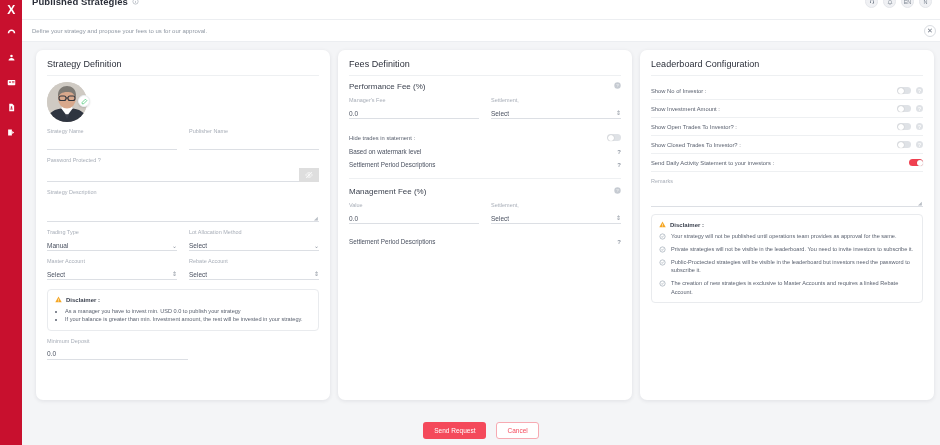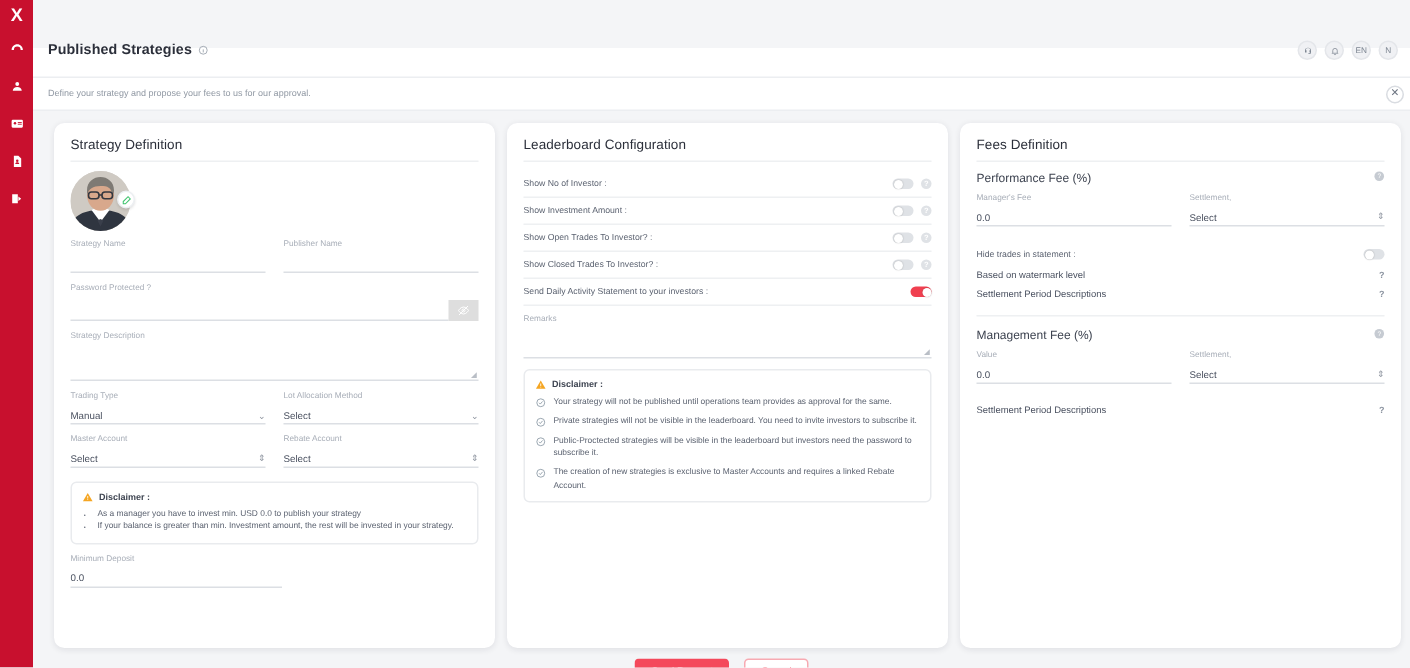--- a/index.html
+++ b/index.html
@@ -38,21 +38,20 @@
     background: #f4f5f7;
     display: flex; flex-direction: column;
   }
 
   .topbar {
     height: 20px; background: #ffffff;
     display: flex; align-items: center;
     padding: 0 8px 16px 10px;
     border-bottom: 1px solid #eceef1;
     flex: 0 0 20px;
-    margin-top: 32px;
   }
   .page-title {
     font-size: 9.5px; font-weight: 700; color: #2b2f3a;
     letter-spacing: 0.1px;
   }
   .info-dot {
     margin-left: 4px; width: 8px; height: 8px;
     display: inline-flex; align-items: center; justify-content: center;
     color: #9aa2ad;
   }
@@ -410,20 +409,99 @@
         </div>
 
         <div class="fld" style="margin-top:7px">
           <span class="fld-label">Minimum Deposit</span>
           <div class="fld-line" style="width:52%">
             <span class="fld-val">0.0</span>
           </div>
         </div>
       </div>
 
+      <div class="card card-mid">
+        <div class="card-title">Fees Definition</div>
+
+        <div class="sec-title">
+          <span>Performance Fee (%)</span>
+          <span class="help">
+            <svg width="7" height="7" viewBox="0 0 24 24" fill="#c6cbd2">
+              <circle cx="12" cy="12" r="11"></circle>
+              <text x="12" y="17" font-size="15" fill="#fff" text-anchor="middle" font-family="Liberation Sans, sans-serif">?</text>
+            </svg>
+          </span>
+        </div>
+
+        <div class="row2">
+          <div class="fld">
+            <span class="fld-label">Manager's Fee</span>
+            <div class="fld-line">
+                <span class="fld-val">0.0</span>
+              </div>
+          </div>
+          <div class="fld">
+            <span class="fld-label">Settlement,</span>
+            <div class="fld-line">
+              <span class="fld-val">Select</span>
+              <span class="spin">⇕</span>
+            </div>
+          </div>
+        </div>
+
+        <div class="toggle-row" style="margin-top:4px">
+          <span class="lbl">Hide trades in statement :</span>
+          <span class="right">
+              <span class="sw"></span>
+            </span>
+        </div>
+
+        <div class="q-row">
+          <span>Based on watermark level</span>
+          <span class="q">?</span>
+        </div>
+        <div class="q-row">
+          <span>Settlement Period Descriptions</span>
+          <span class="q">?</span>
+        </div>
+
+        <div class="hr"></div>
+
+        <div class="sec-title">
+          <span>Management Fee (%)</span>
+          <span class="help">
+            <svg width="7" height="7" viewBox="0 0 24 24" fill="#c6cbd2">
+              <circle cx="12" cy="12" r="11"></circle>
+              <text x="12" y="17" font-size="15" fill="#fff" text-anchor="middle" font-family="Liberation Sans, sans-serif">?</text>
+            </svg>
+          </span>
+        </div>
+
+        <div class="row2">
+          <div class="fld">
+            <span class="fld-label">Value</span>
+            <div class="fld-line">
+                <span class="fld-val">0.0</span>
+              </div>
+          </div>
+          <div class="fld">
+            <span class="fld-label">Settlement,</span>
+            <div class="fld-line">
+              <span class="fld-val">Select</span>
+              <span class="spin">⇕</span>
+            </div>
+          </div>
+        </div>
+
+        <div class="q-row" style="margin-top:4px">
+          <span>Settlement Period Descriptions</span>
+          <span class="q">?</span>
+        </div>
+      </div>
+
       <div class="card card-right">
         <div class="card-title">Leaderboard Configuration</div>
 
         <div class="toggle-row" style="padding:5px 0">
           <span class="lbl">Show No of Investor :</span>
           <span class="right">
             <span class="sw"></span>
             <span class="helpc">?</span>
           </span>
         </div>
@@ -504,99 +582,20 @@
           <div class="disc-item">
             <svg width="7" height="7" viewBox="0 0 24 24" fill="none" stroke="#8d9aa6" stroke-width="2" style="flex:0 0 7px;margin-top:1px">
               <circle cx="12" cy="12" r="9"></circle>
                 <path d="M8 12l3 3 5-6"></path>
             </svg>
             <span class="txt">The creation of new strategies is exclusive to Master Accounts and requires a linked Rebate Account.</span>
           </div>
         </div>
       </div>
 
-      <div class="card card-mid">
-        <div class="card-title">Fees Definition</div>
-
-        <div class="sec-title">
-          <span>Performance Fee (%)</span>
-          <span class="help">
-            <svg width="7" height="7" viewBox="0 0 24 24" fill="#c6cbd2">
-              <circle cx="12" cy="12" r="11"></circle>
-              <text x="12" y="17" font-size="15" fill="#fff" text-anchor="middle" font-family="Liberation Sans, sans-serif">?</text>
-            </svg>
-          </span>
-        </div>
-
-        <div class="row2">
-          <div class="fld">
-            <span class="fld-label">Manager's Fee</span>
-            <div class="fld-line">
-                <span class="fld-val">0.0</span>
-              </div>
-          </div>
-          <div class="fld">
-            <span class="fld-label">Settlement,</span>
-            <div class="fld-line">
-              <span class="fld-val">Select</span>
-              <span class="spin">⇕</span>
-            </div>
-          </div>
-        </div>
-
-        <div class="toggle-row" style="margin-top:4px">
-          <span class="lbl">Hide trades in statement :</span>
-          <span class="right">
-              <span class="sw"></span>
-            </span>
-        </div>
-
-        <div class="q-row">
-          <span>Based on watermark level</span>
-          <span class="q">?</span>
-        </div>
-        <div class="q-row">
-          <span>Settlement Period Descriptions</span>
-          <span class="q">?</span>
-        </div>
-
-        <div class="hr"></div>
-
-        <div class="sec-title">
-          <span>Management Fee (%)</span>
-          <span class="help">
-            <svg width="7" height="7" viewBox="0 0 24 24" fill="#c6cbd2">
-              <circle cx="12" cy="12" r="11"></circle>
-              <text x="12" y="17" font-size="15" fill="#fff" text-anchor="middle" font-family="Liberation Sans, sans-serif">?</text>
-            </svg>
-          </span>
-        </div>
-
-        <div class="row2">
-          <div class="fld">
-            <span class="fld-label">Value</span>
-            <div class="fld-line">
-                <span class="fld-val">0.0</span>
-              </div>
-          </div>
-          <div class="fld">
-            <span class="fld-label">Settlement,</span>
-            <div class="fld-line">
-              <span class="fld-val">Select</span>
-              <span class="spin">⇕</span>
-            </div>
-          </div>
-        </div>
-
-        <div class="q-row" style="margin-top:4px">
-          <span>Settlement Period Descriptions</span>
-          <span class="q">?</span>
-        </div>
-      </div>
-
     </div>
 
     <div class="footer">
       <div class="btn btn-primary">Send Request</div>
       <div class="btn btn-ghost">Cancel</div>
     </div>
 
   </div>
 </div>
 

